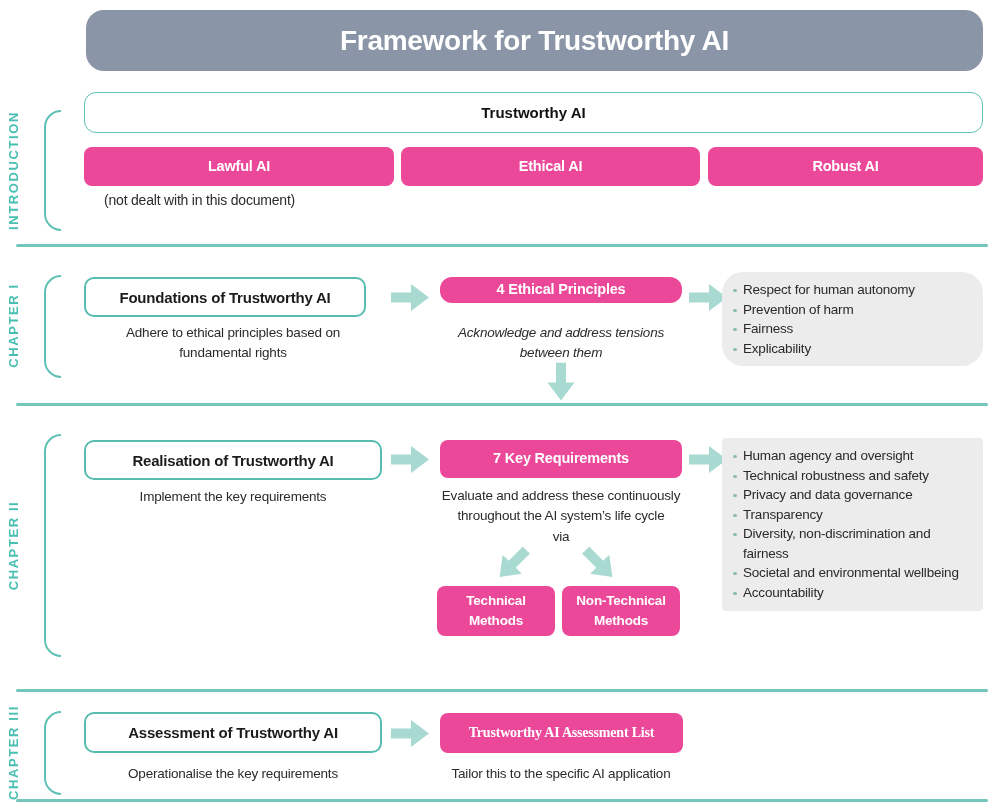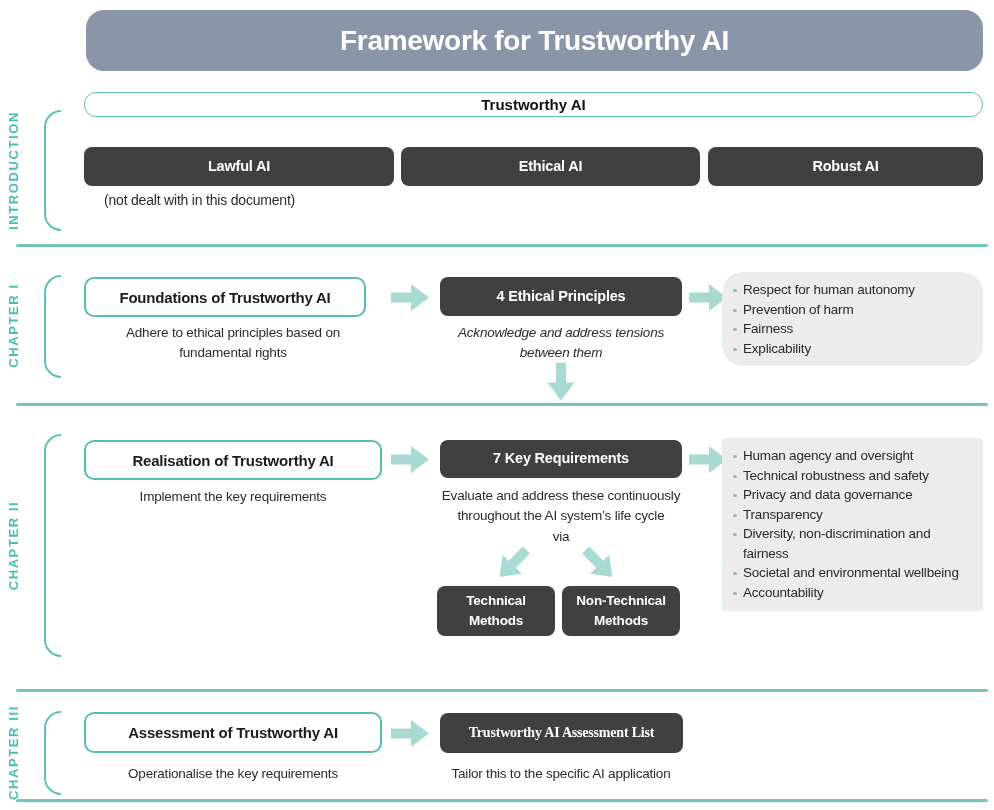--- a/index.html
+++ b/index.html
@@ -27,21 +27,21 @@
   }
   .divider{left:16px;width:972px;height:3px;background:#74c5ba;border-radius:2px;}
 
   
   .white-box{
     background:#ffffff;border:2px solid #57bdb0;border-radius:10px;
     display:flex;align-items:center;justify-content:center;text-align:center;
     font-weight:bold;font-size:15px;color:#1c1c1c;letter-spacing:-0.2px;
   }
   .teal-box{
-    background:#404040;border-radius:8px;color:#ffffff;font-weight:bold;
+    background:#ec4899;border-radius:8px;color:#ffffff;font-weight:bold;
     display:flex;align-items:center;justify-content:center;text-align:center;
     font-size:14.5px;letter-spacing:-0.2px;line-height:1.45;
   }
   .outline-box{
     background:#ffffff;border:1.5px solid #5fc0b4;border-radius:12px;
     display:flex;align-items:center;justify-content:center;
     font-weight:bold;font-size:15px;color:#111111;
   }
   .gray-box{background:#ececec;border-radius:4px;padding:8px 8px 8px 8px;}
   .gray-box ul{list-style:none;margin:0;padding:0;}
@@ -73,21 +73,21 @@
 
 <div id="stage">
 
   <div class="abs banner">
     <div class="banner-title">Framework for Trustworthy AI</div>
   </div>
 
   <div class="abs vlabel" style="left:-87px;top:163px;">INTRODUCTION</div>
   <div class="abs bracket" style="top:110px;height:121px;"></div>
 
-  <div class="abs outline-box" style="left:84px;top:92px;width:899px;height:25px;">
+  <div class="abs outline-box" style="left:84px;top:92px;width:899px;height:41px;">
     <span>Trustworthy AI</span>
   </div>
 
   <div class="abs teal-box" style="left:84px;top:147px;width:310px;height:39px;">
     <span>Lawful AI</span>
   </div>
   <div class="abs teal-box" style="left:401px;top:147px;width:299px;height:39px;">
     <span>Ethical AI</span>
   </div>
   <div class="abs teal-box" style="left:708px;top:147px;width:275px;height:39px;">
@@ -106,21 +106,21 @@
   </div>
   <div class="abs sub" style="left:84px;top:323px;width:298px;">Adhere to ethical principles based on
 fundamental rights</div>
 
   <div class="abs arrow" style="left:391px;top:284px;">
     <svg viewBox="0 0 38 27">
         <path d="M0 8.5 H20 V0 L38 13.5 L20 27 V18.5 H0 Z"></path>
       </svg>
   </div>
 
-  <div class="abs teal-box" style="left:440px;top:277px;width:242px;height:39px;">
+  <div class="abs teal-box" style="left:440px;top:277px;width:242px;height:26px;border-radius:12px;">
     <span>4 Ethical Principles</span>
   </div>
   <div class="abs sub" style="left:420px;top:323px;width:282px;font-style:italic;">Acknowledge and address tensions
 between them</div>
 
   <div class="abs arrow" style="left:689px;top:284px;">
     <svg viewBox="0 0 38 27">
         <path d="M0 8.5 H20 V0 L38 13.5 L20 27 V18.5 H0 Z"></path>
       </svg>
   </div>

